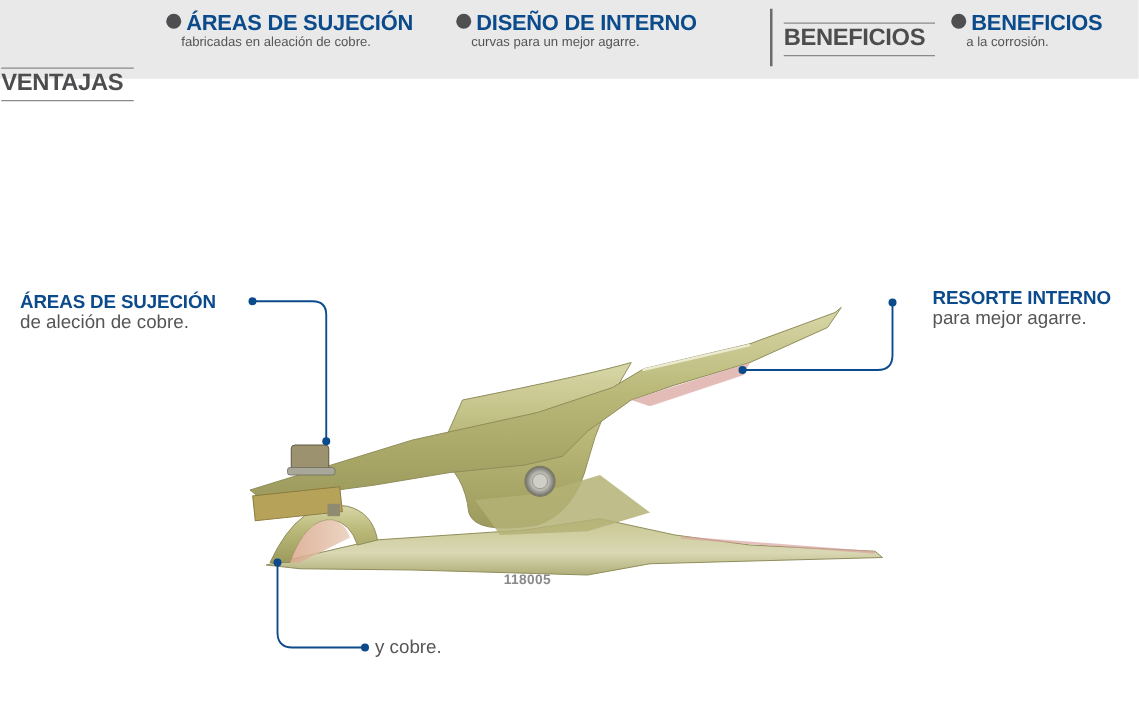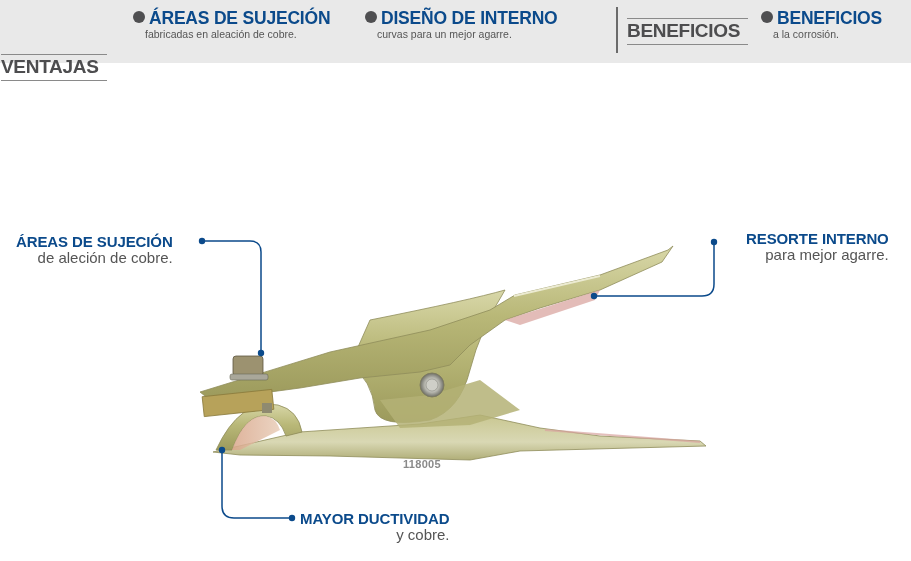--- a/index.html
+++ b/index.html
@@ -35,21 +35,21 @@
   }
   .divider {
     position: absolute; left: 616px; top: 7px; width: 2px; height: 46px;
     background: #6b6b6b;
   }
   .callout { position: absolute; white-space: nowrap; }
   .callout .ct {
     font-weight: bold; font-size: 15px; color: #0b4a8b; line-height: 17px; letter-spacing: -0.1px;
   }
   .callout .cs {
-    font-size: 15px; color: #555; line-height: 16px; text-align: right;
+    font-size: 15px; color: #555; line-height: 16px;
   }
   .part-number {
     position: absolute; left: 403px; top: 458px;
     font-weight: bold; font-size: 11px; color: #8a8a8a; letter-spacing: 0.3px;
   }
   svg.layer { position: absolute; left: 0; top: 0; }
 </style>
 </head>
 <body>
 
@@ -155,17 +155,16 @@
   <div class="ct">ÁREAS DE SUJECIÓN</div>
   <div class="cs">de aleción de cobre.</div>
 </div>
 
 <div class="callout" style="left:722px; top:230px;margin-left:24px;">
   <div class="ct">RESORTE INTERNO</div>
   <div class="cs">para mejor agarre.</div>
 </div>
 
 <div class="callout" style="left:300px; top:510px;">
-  <div class="ct">MAYOR DUCTIVIDAD</div>
   <div class="cs">y cobre.</div>
 </div>
 
 <div class="part-number">118005</div>
 
 </body></html>

